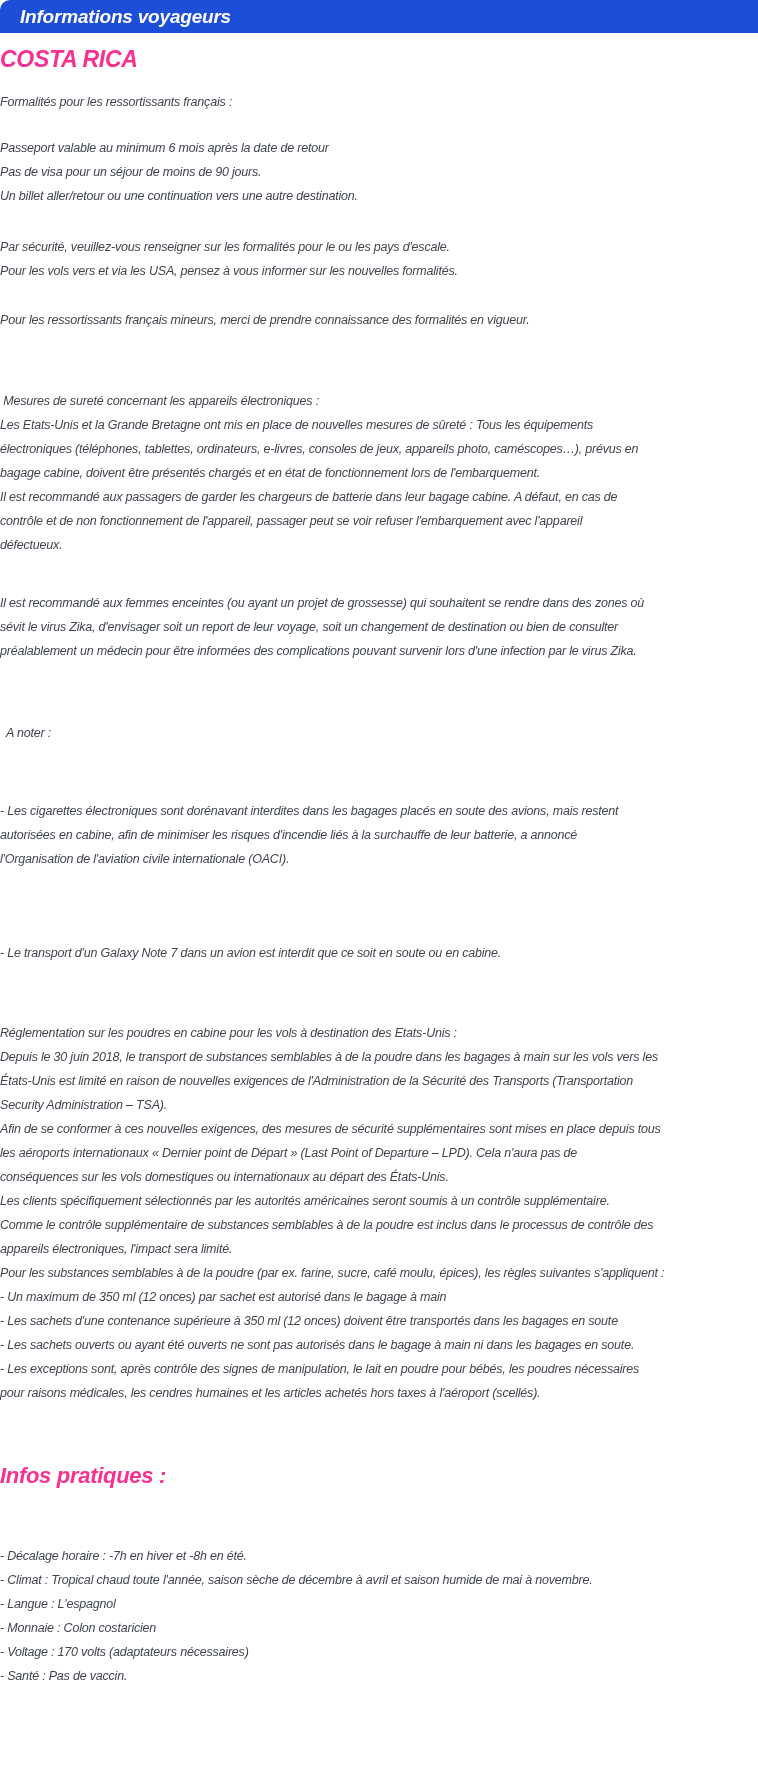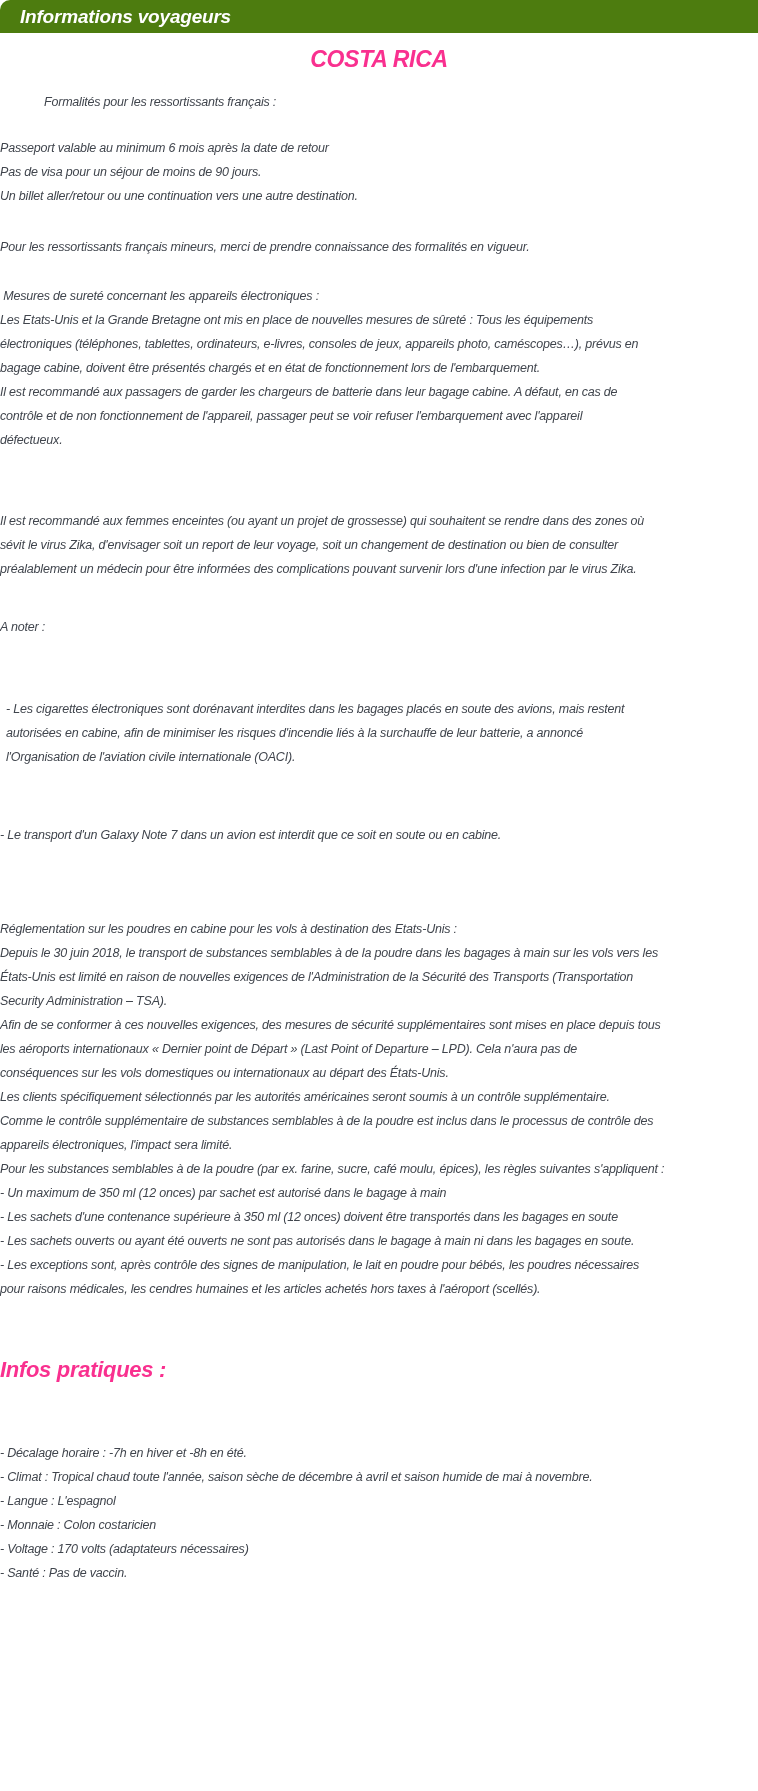--- a/index.html
+++ b/index.html
@@ -8,21 +8,21 @@
     background: #ffffff;
   }
   body {
     width: 758px;
     min-height: 1791px;
     font-family: "Liberation Sans", "DejaVu Sans", sans-serif;
     overflow-x: hidden;
   }
   .top-bar {
     height: 33px;
-    background: #4d7c0f;
+    background: #1d4ed8;
     border-top-left-radius: 10px;
     display: flex;
     align-items: center;
     padding-left: 20px;
     box-sizing: border-box;
   }
   .top-bar .bar-title {
     color: #ffffff;
     font-size: 19px;
     font-weight: bold;
@@ -45,22 +45,22 @@
     color: #F9308F;
     font-weight: bold;
     font-style: italic;
     margin: 0;
     letter-spacing: -0.3px;
   }
   h1.pink-heading { font-size: 23px; line-height: 26px; }
   h2.pink-heading { font-size: 22px; line-height: 26px; }
 
   
-  .content > :nth-child(1)  { margin: 13px 0 18px; text-align: center; }
-  .content > :nth-child(2)  { margin: 0 0 22px; padding-left: 44px; }
+  .content > :nth-child(1)  { margin: 13px 0 18px; }
+  .content > :nth-child(2)  { margin: 0 0 22px; }
   .content > :nth-child(3)  { margin: 4px 0 27px; }
   .content > :nth-child(4)  { margin: 0 0 25px; }
   .content > :nth-child(5)  { margin: 0 0 57px; }
   .content > :nth-child(6)  { margin: 0 0 34px; }
   .content > :nth-child(7)  { margin: 0 0 58px; }
   .content > :nth-child(8)  { margin: 0 0 54px; padding-left: 6px; }
   .content > :nth-child(9)  { margin: 0 0 70px; }
   .content > :nth-child(10) { margin: 0 0 56px; }
   .content > :nth-child(11) { margin: 0 0 58px; }
   .content > :nth-child(12) { margin: 0 0 55px; }
@@ -74,20 +74,22 @@
 <header class="top-bar">
   <span class="bar-title">Informations voyageurs</span>
 </header>
 
 <main class="content">
     <h1 class="pink-heading">COSTA RICA</h1>
     <p class="para">Formalités pour les ressortissants français :</p>
     <p class="para">Passeport valable au minimum 6 mois après la date de retour
 Pas de visa pour un séjour de moins de 90 jours.
 Un billet aller/retour ou une continuation vers une autre destination.</p>
+    <p class="para">Par sécurité, veuillez-vous renseigner sur les formalités pour le ou les pays d'escale.
+Pour les vols vers et via les USA, pensez à vous informer sur les nouvelles formalités.</p>
     <p class="para">Pour les ressortissants français mineurs, merci de prendre connaissance des formalités en vigueur.</p>
     <p class="para"> Mesures de sureté concernant les appareils électroniques :
 Les Etats-Unis et la Grande Bretagne ont mis en place de nouvelles mesures de sûreté : Tous les équipements
 électroniques (téléphones, tablettes, ordinateurs, e-livres, consoles de jeux, appareils photo, caméscopes…), prévus en
 bagage cabine, doivent être présentés chargés et en état de fonctionnement lors de l'embarquement.
 Il est recommandé aux passagers de garder les chargeurs de batterie dans leur bagage cabine. A défaut, en cas de
 contrôle et de non fonctionnement de l'appareil, passager peut se voir refuser l'embarquement avec l'appareil
 défectueux.</p>
     <p class="para">Il est recommandé aux femmes enceintes (ou ayant un projet de grossesse) qui souhaitent se rendre dans des zones où
 sévit le virus Zika, d'envisager soit un report de leur voyage, soit un changement de destination ou bien de consulter

